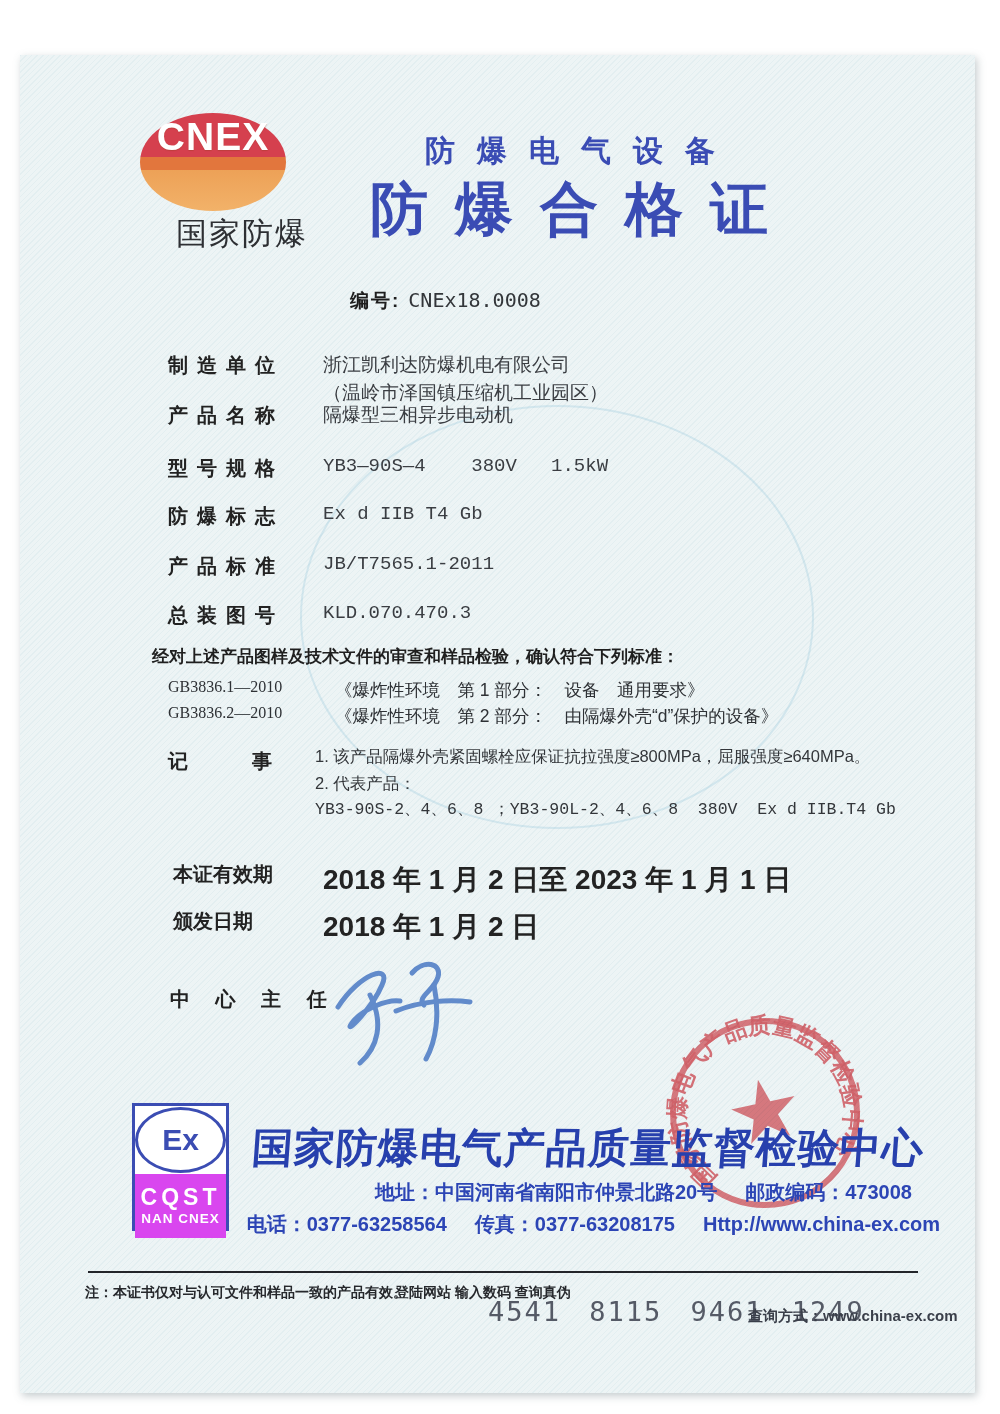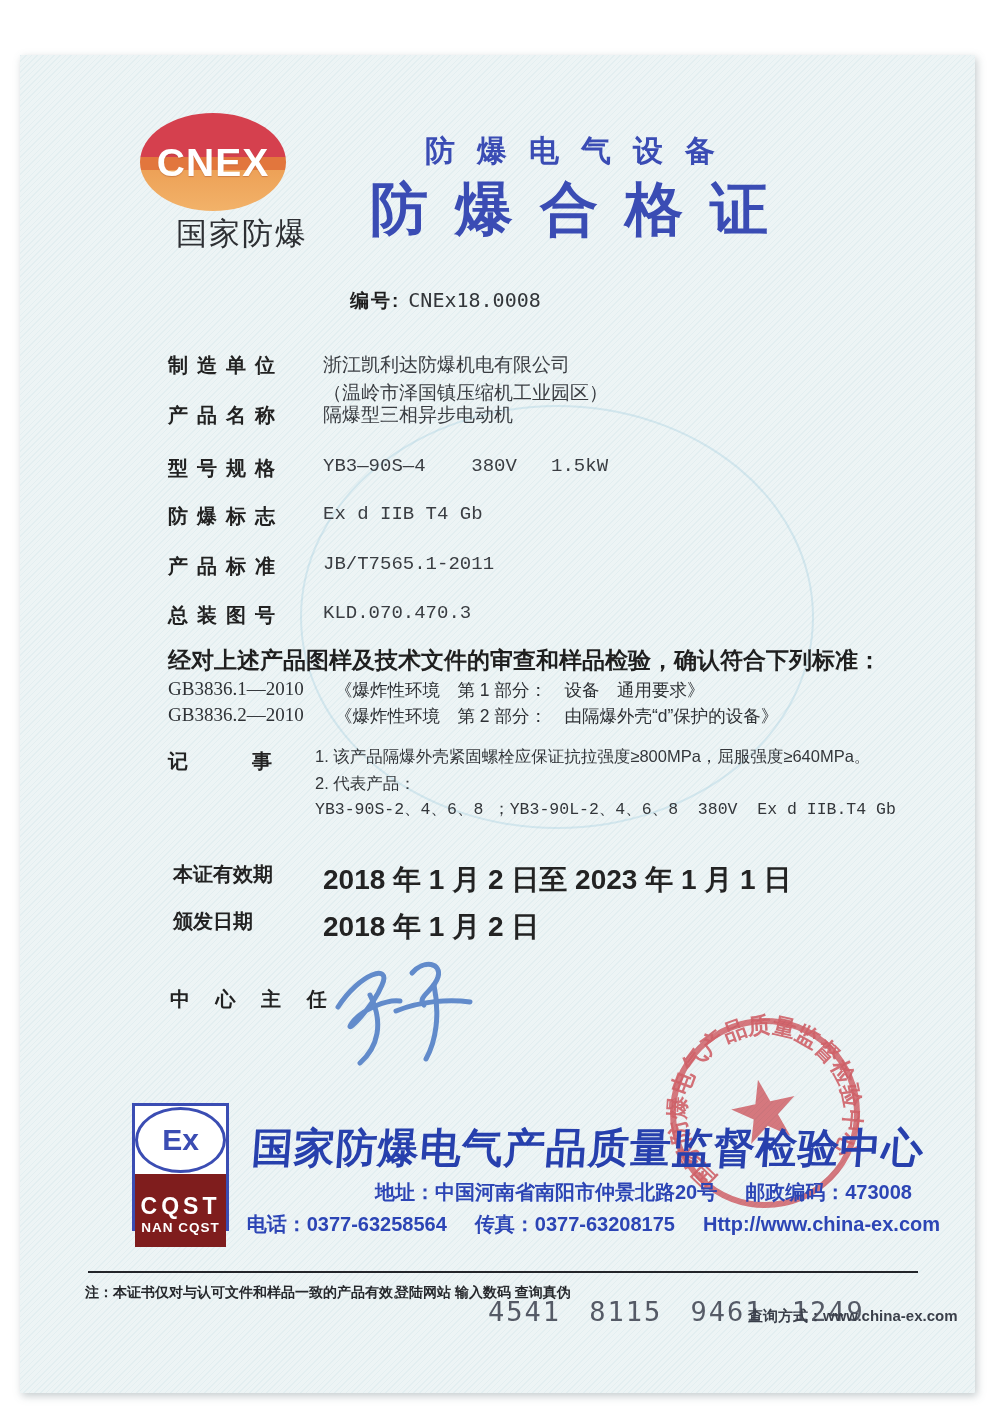--- a/index.html
+++ b/index.html
@@ -5,50 +5,50 @@
   html,body{margin:0;padding:0;background:#ffffff;width:1000px;height:1414px;overflow:hidden;
     font-family:"Liberation Sans","DejaVu Sans",sans-serif;}
   #paper{position:absolute;left:20px;top:55px;width:955px;height:1338px;
     background-color:#edf4f5;
     background-image:repeating-linear-gradient(135deg, rgba(160,200,210,0.13) 0 1px, rgba(255,255,255,0) 1px 4px);
     box-shadow:2px 3px 8px rgba(90,110,115,0.35);}
   .abs{position:absolute;}
   
   .cnex-ellipse{left:120px;top:58px;width:146px;height:98px;border-radius:50%;
     background:linear-gradient(180deg,#d5404e 0%,#d5404e 45%,#e2763d 45%,#e2763d 58%,#eda157 58%,#f2b269 100%);
-    display:flex;align-items:center;justify-content:center;}
+    display:flex;align-items:flex-start;justify-content:center;}
   .cnex-text{color:#fff;font-weight:bold;font-size:39px;letter-spacing:1px;margin-top:2px;
     font-family:"Liberation Sans",sans-serif;text-shadow:0 1px 1px rgba(150,60,30,.35);}
   .cnex-caption{left:98px;top:158px;width:190px;text-align:right;font-size:31px;color:#2d2f33;letter-spacing:2px;}
   .subtitle{left:405px;top:76px;width:330px;font-size:30px;font-weight:bold;color:#3a4cb4;letter-spacing:22px;white-space:nowrap;}
   .main-title{left:350px;top:116px;width:470px;font-size:58px;font-weight:bold;color:#3a4cb4;letter-spacing:27px;white-space:nowrap;}
   .certno{left:330px;top:233px;font-size:19px;color:#1e1e1e;white-space:nowrap;}
   .certno .lbl{font-weight:bold;letter-spacing:2px;}
   .certno .val{font-family:"DejaVu Sans Mono","Liberation Mono",monospace;font-size:20px;color:#33363a;margin-left:8px;}
   
   .flabel{left:148px;font-size:20px;font-weight:600;color:#222;letter-spacing:9px;white-space:nowrap;}
   .fvalue{left:303px;font-size:19px;color:#3a3d42;white-space:pre;
     font-family:"Liberation Mono","DejaVu Sans Mono",monospace;}
-  .intro{left:148px;font-size:23px;font-weight:600;color:#1f1f1f;white-space:nowrap;}
-  .gbcode{left:148px;font-size:19px;color:#2e3135;font-family:"Liberation Serif","DejaVu Serif",serif;white-space:nowrap;}
+  .intro{left:132px;font-size:17px;font-weight:600;color:#1f1f1f;white-space:nowrap;}
+  .gbcode{left:148px;font-size:16px;color:#2e3135;font-family:"Liberation Serif","DejaVu Serif",serif;white-space:nowrap;}
   .gbdesc{left:315px;font-size:17.5px;color:#2e3135;white-space:nowrap;}
   .notes-line{left:295px;font-size:16.5px;color:#33363a;white-space:pre;width:600px;}
   .biglabel{font-size:20px;font-weight:600;color:#222;white-space:nowrap;}
   .datevalue{font-size:28px;font-weight:600;color:#232323;white-space:nowrap;}
   
   .watermark{left:280px;top:350px;width:510px;height:420px;border:2px solid rgba(140,195,215,0.28);border-radius:50%;}
   
   .seal{left:645px;top:958px;width:200px;height:200px;transform:rotate(-12deg);opacity:.88;mix-blend-mode:multiply;}
   .sig{left:288px;top:890px;width:180px;height:125px;}
   
   .badge{left:112px;top:1048px;width:97px;height:128px;border:3px solid #3b4db3;background:#fff;box-sizing:border-box;}
   .badge-top{height:68px;display:flex;align-items:center;justify-content:center;}
   .badge-ellipse{width:86px;height:60px;border:3px solid #3b4db3;border-radius:50%;display:flex;align-items:center;justify-content:center;}
   .badge-ex{color:#3b4db3;font-weight:bold;font-size:30px;}
-  .badge-bottom{height:54px;background:#7f1d1d;color:#fff;text-align:center;padding-top:19px;}
+  .badge-bottom{height:54px;background:#d946ef;color:#fff;text-align:center;padding-top:10px;}
   .badge-cqst{font-size:23px;letter-spacing:4px;font-weight:bold;}
   .badge-ny{font-size:13.5px;letter-spacing:1px;font-weight:bold;}
   .orgname{left:232px;top:1066px;width:660px;text-align:center;font-size:41px;font-weight:bold;color:#2740ad;
     font-family:"Liberation Serif","DejaVu Serif",serif;transform:skewX(-4deg);white-space:nowrap;letter-spacing:1px;}
   .orgline{color:#2c45b5;font-weight:bold;font-size:20px;white-space:nowrap;}
   .addr{left:232px;top:1124px;width:660px;text-align:right;}
   .phones{left:200px;top:1156px;width:720px;text-align:right;}
   .orgline .gap{display:inline-block;width:28px;}
   
   .divider{left:68px;top:1216px;width:830px;height:2px;background:#23252a;}
@@ -133,21 +133,21 @@
   </svg>
 
   <div class="abs badge">
     <div class="badge-top">
       <div class="badge-ellipse">
         <span class="badge-ex">Ex</span>
       </div>
     </div>
     <div class="badge-bottom">
       <div class="badge-cqst">CQST</div>
-      <div class="badge-ny">NAN CQST</div>
+      <div class="badge-ny">NAN CNEX</div>
     </div>
   </div>
 
   <div class="abs orgname">国家防爆电气产品质量监督检验中心</div>
   <div class="abs orgline addr">
     <span>地址：</span><span>中国河南省南阳市仲景北路20号</span><span class="gap"></span><span>邮政编码：</span><span>473008</span>
   </div>
   <div class="abs orgline phones">
     <span>电话：</span><span>0377-63258564</span><span class="gap"></span><span>传真：</span><span>0377-63208175</span><span class="gap"></span><span>Http://www.china-ex.com</span>
   </div>

